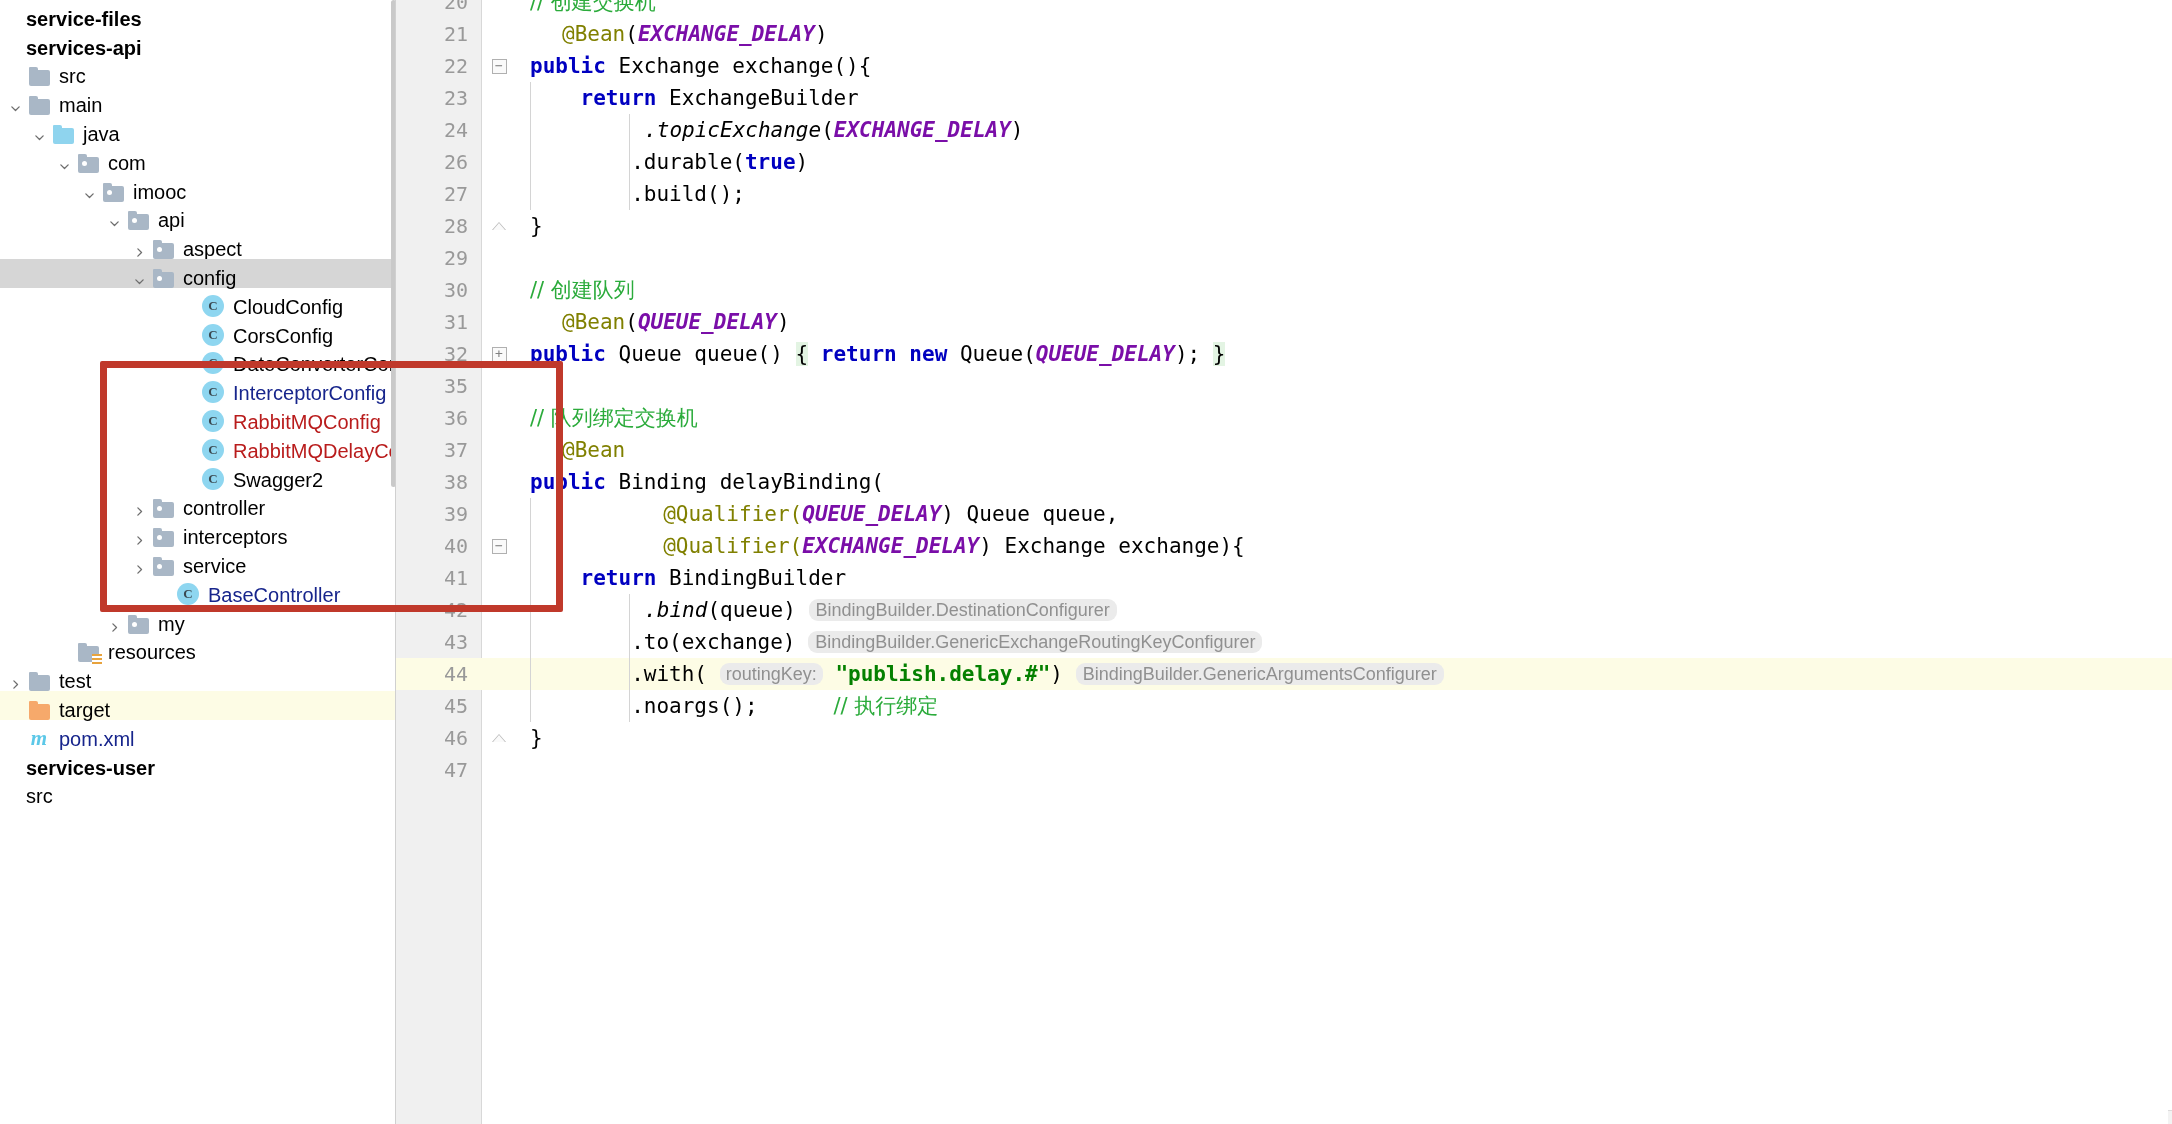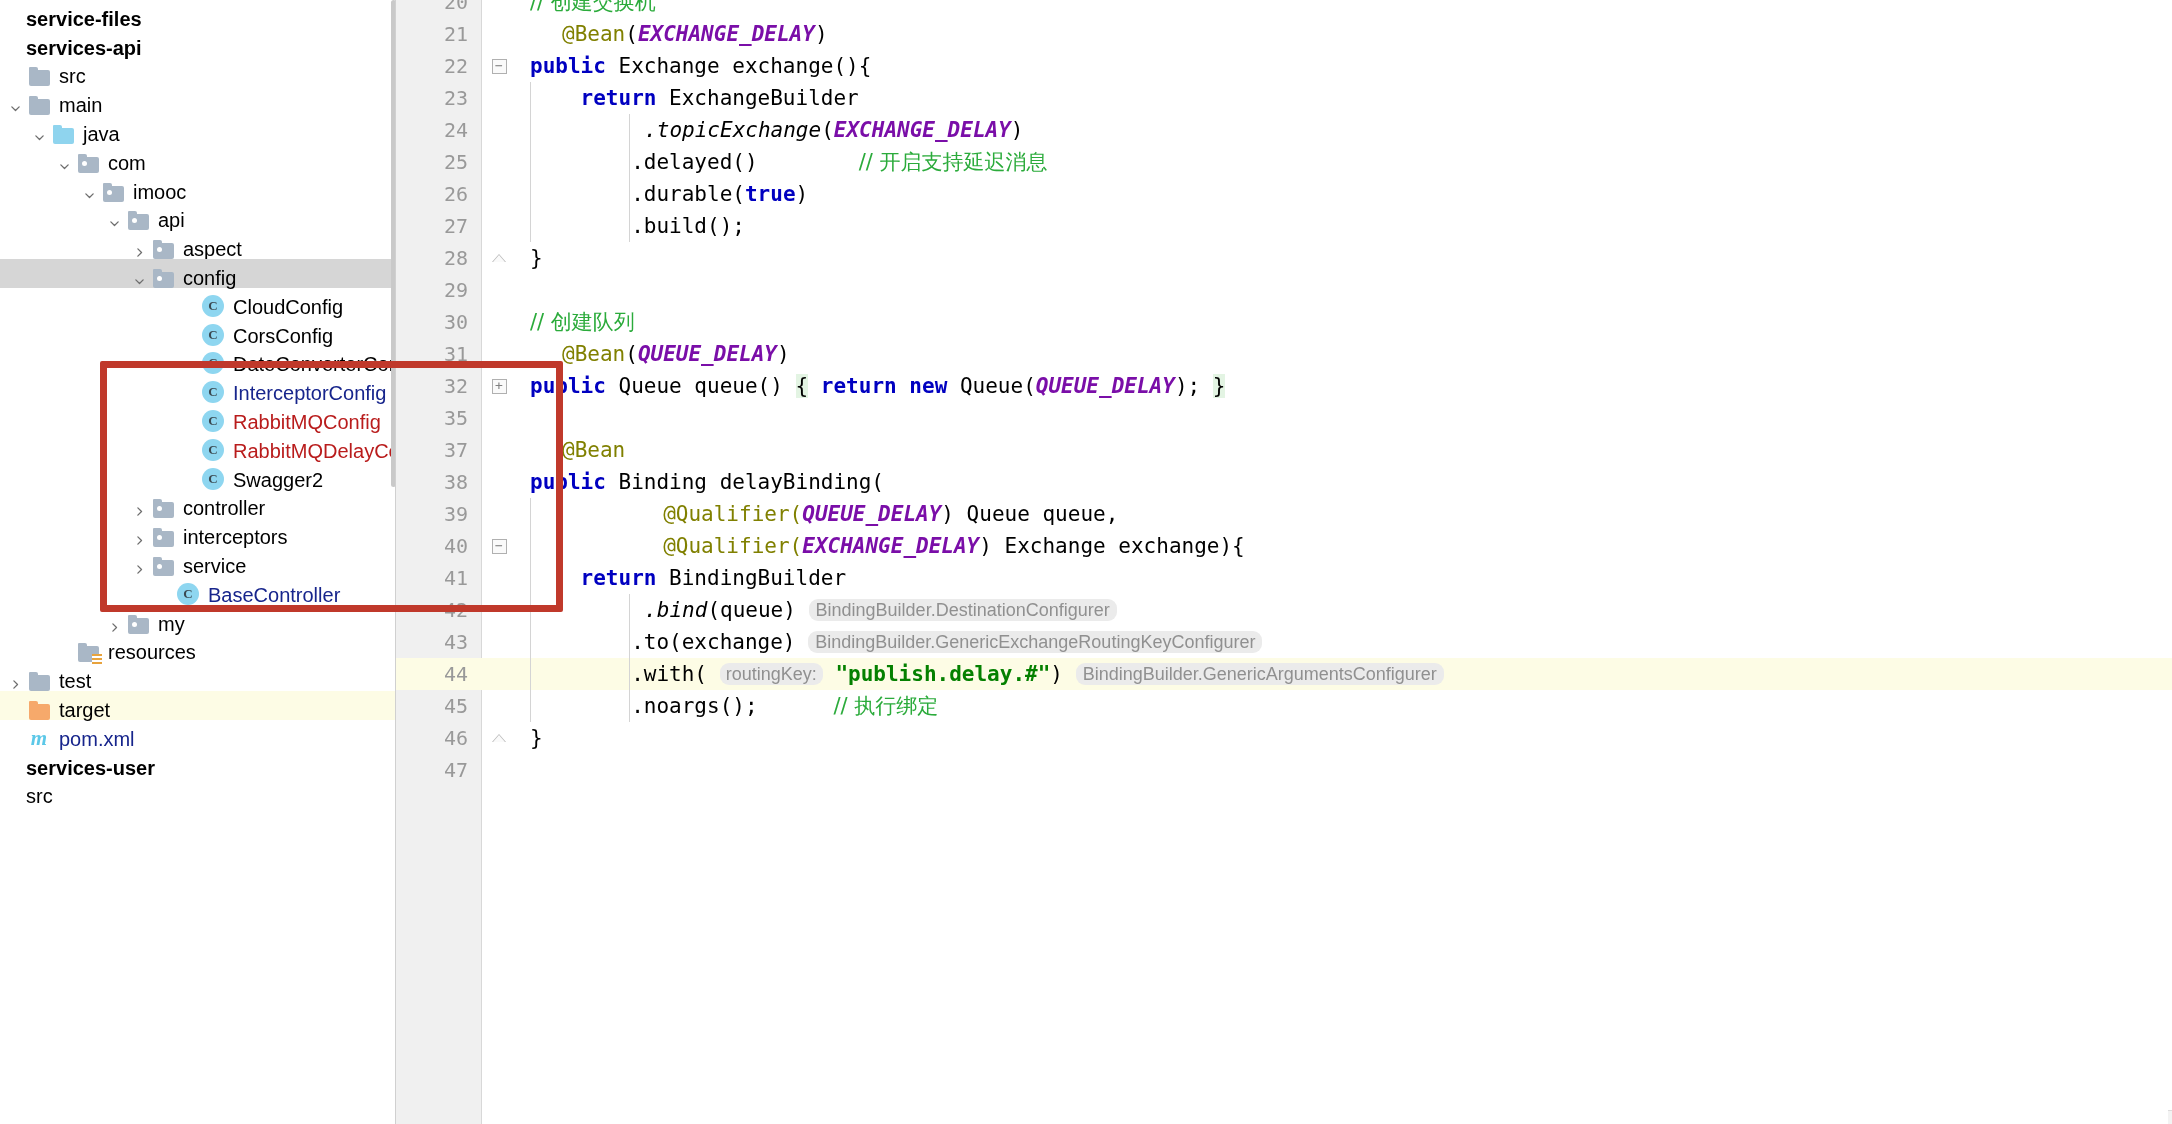--- a/index.html
+++ b/index.html
@@ -578,25 +578,20 @@
         <span class="fold"></span>
         <span class="code-text"><span class="iguide" style="left:14px;"></span>    <span class="kw">return</span><span class="plain"> ExchangeBuilder</span></span>
       </div>
 
       <div class="code-line">
         <span class="ln">24</span>
         <span class="fold"></span>
         <span class="code-text"><span class="iguide" style="left:14px;"></span><span class="iguide" style="left:113px;"></span>        <span class="mth">.topicExchange</span><span class="plain">(</span><span class="const">EXCHANGE_DELAY</span><span class="plain">)</span></span>
       </div>
 
-      <div class="code-line">
-        <span class="ln">25</span>
-        <span class="fold"></span>
-        <span class="code-text"><span class="iguide" style="left:14px;"></span><span class="iguide" style="left:113px;"></span>        <span class="plain">.delayed()</span>        <span class="cmt cn">// 开启支持延迟消息</span></span>
-      </div>
 
       <div class="code-line">
         <span class="ln">26</span>
         <span class="fold"></span>
         <span class="code-text"><span class="iguide" style="left:14px;"></span><span class="iguide" style="left:113px;"></span>        <span class="plain">.durable(</span><span class="kw">true</span><span class="plain">)</span></span>
       </div>
 
       <div class="code-line">
         <span class="ln">27</span>
         <span class="fold"></span>
@@ -632,20 +627,25 @@
         <span class="fold"><span class="fold-box">+</span></span>
         <span class="code-text"><span class="kw">public</span><span class="plain"> Queue queue() </span><span class="plain brace-hl">{</span><span class="plain"> </span><span class="kw">return</span><span class="plain"> </span><span class="kw">new</span><span class="plain"> Queue(</span><span class="const">QUEUE_DELAY</span><span class="plain">); </span><span class="plain brace-hl">}</span></span>
       </div>
 
       <div class="code-line">
         <span class="ln">35</span>
         <span class="fold"></span>
         <span class="code-text"></span>
       </div>
 
+      <div class="code-line">
+        <span class="ln">36</span>
+        <span class="fold"></span>
+        <span class="code-text"><span class="cmt cn">// 队列绑定交换机</span></span>
+      </div>
 
       <div class="code-line">
         <span class="ln">37</span>
         <span class="fold"></span>
         <span class="code-text"><span class="anno">@Bean</span></span>
       </div>
 
       <div class="code-line">
         <span class="ln">38</span>
         <span class="fold"></span>

